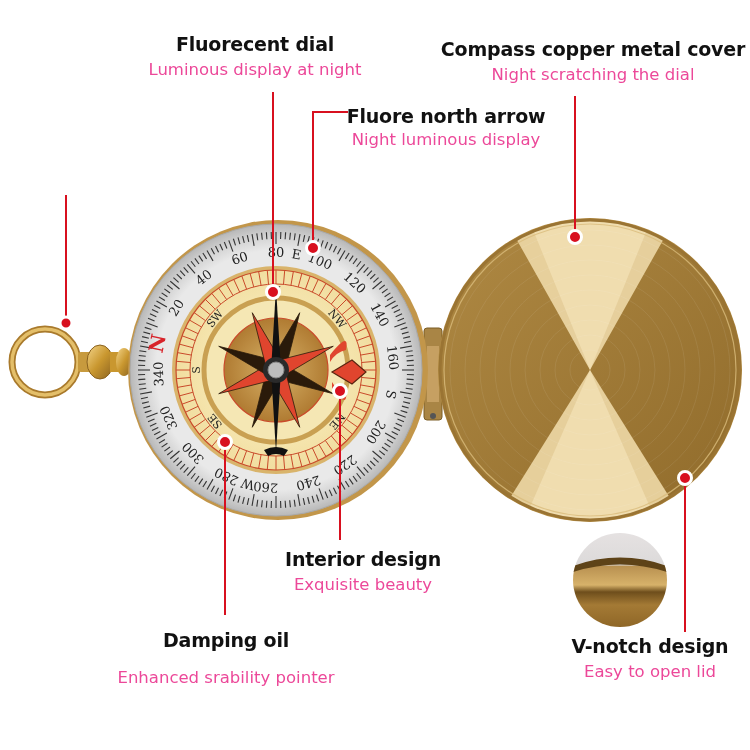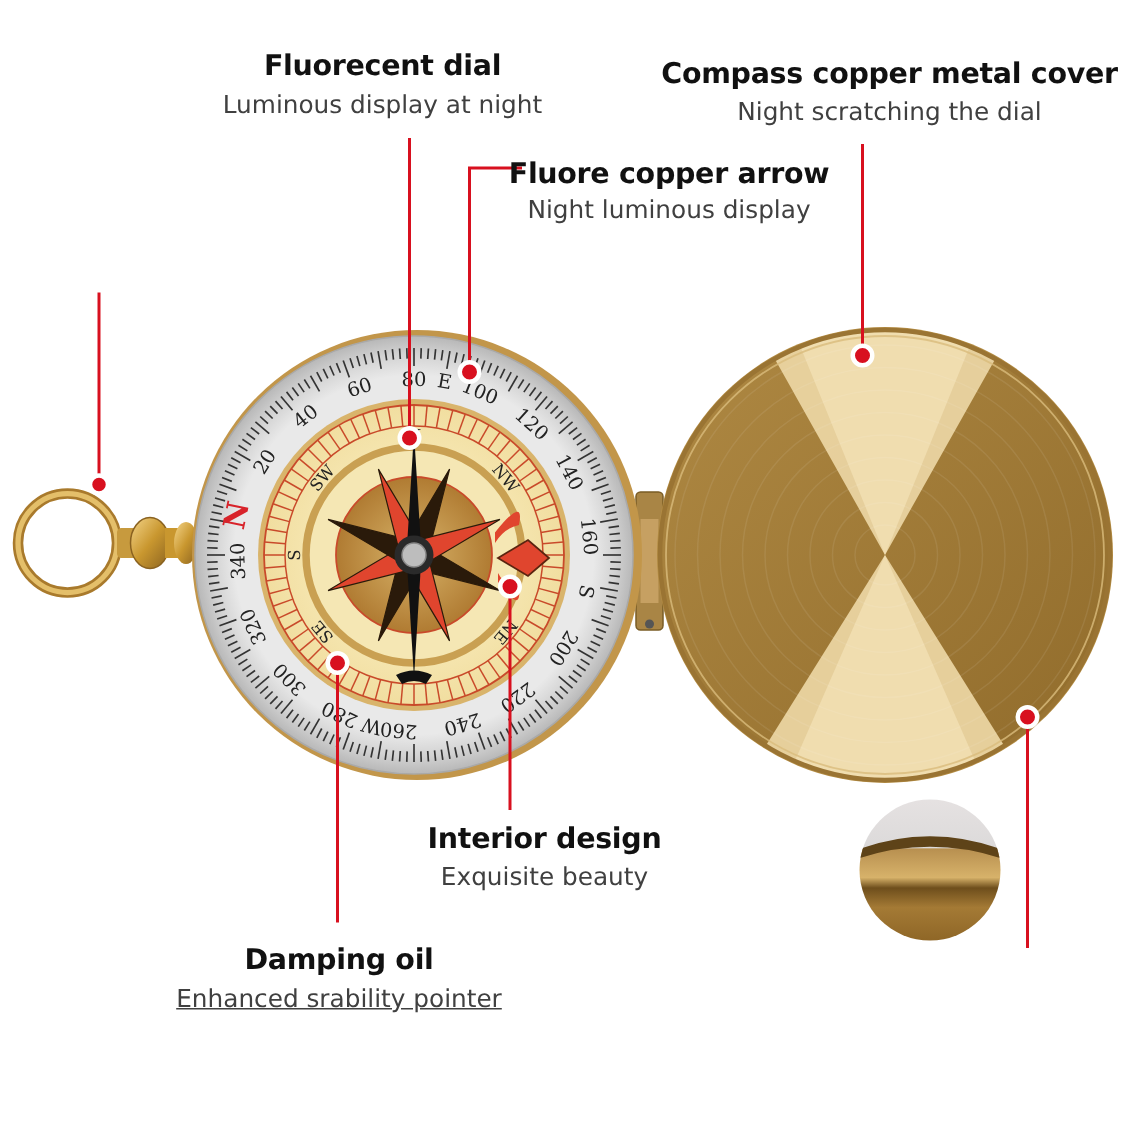--- a/index.html
+++ b/index.html
@@ -1,21 +1,21 @@
 <!DOCTYPE html>
 <html><head>
 <meta charset="utf-8">
 <style>
   html, body { margin:0; padding:0; background:#ffffff; }
   body { width:750px; height:750px; position:relative; overflow:hidden;
          font-family:"DejaVu Sans","Liberation Sans",sans-serif; color:#111; }
   .stage { position:absolute; left:0; top:0; width:750px; height:750px; }
   .label { position:absolute; text-align:center; white-space:nowrap; }
   .label .title { font-weight:bold; font-size:19px; line-height:24px; color:#111; letter-spacing:-0.2px; }
-  .label .sub { font-size:16.5px; line-height:24px; color:#404040; margin-top:4px; }
+  .label .sub { font-size:16.5px; line-height:24px; color:#ec4899; margin-top:4px; }
   svg text { font-family:"DejaVu Serif","Liberation Serif",serif; }
 </style>
 </head>
 <body>
 
 <div class="stage">
 
   <svg width="750" height="750" viewBox="0 0 750 750" style="position:absolute;left:0;top:0">
     <defs>
       <radialGradient id="ringGrad" cx="50%" cy="50%" r="50%">
@@ -461,29 +461,33 @@
     <div class="title">Fluorecent dial</div>
     <div class="sub" style="margin-top:2px;">Luminous display at night</div>
   </div>
 
   <div class="label" style="left:440px; top:37px; width:306px;">
     <div class="title">Compass copper metal cover</div>
     <div class="sub" style="margin-top:2px;">Night scratching the dial</div>
   </div>
 
   <div class="label" style="left:336px; top:104px; width:220px;">
-    <div class="title">Fluore copper arrow</div>
+    <div class="title">Fluore north arrow</div>
     <div class="sub" style="margin-top:0;">Night luminous display</div>
   </div>
 
 
   <div class="label" style="left:278px; top:547px; width:170px;">
     <div class="title">Interior design</div>
     <div class="sub" style="margin-top:2px;">Exquisite beauty</div>
   </div>
 
   <div class="label" style="left:90px; top:628px; width:272px;">
     <div class="title">Damping oil</div>
-    <div class="sub" style="margin-top:2px;text-decoration:underline;">Enhanced srability pointer</div>
-  </div>
-
+    <div class="sub" style="margin-top:14px;">Enhanced srability pointer</div>
+  </div>
+
+  <div class="label" style="left:566px; top:634px; width:168px;">
+    <div class="title">V-notch design</div>
+    <div class="sub" style="margin-top:2px;">Easy to open lid</div>
+  </div>
 
 </div>
 
 </body></html>

